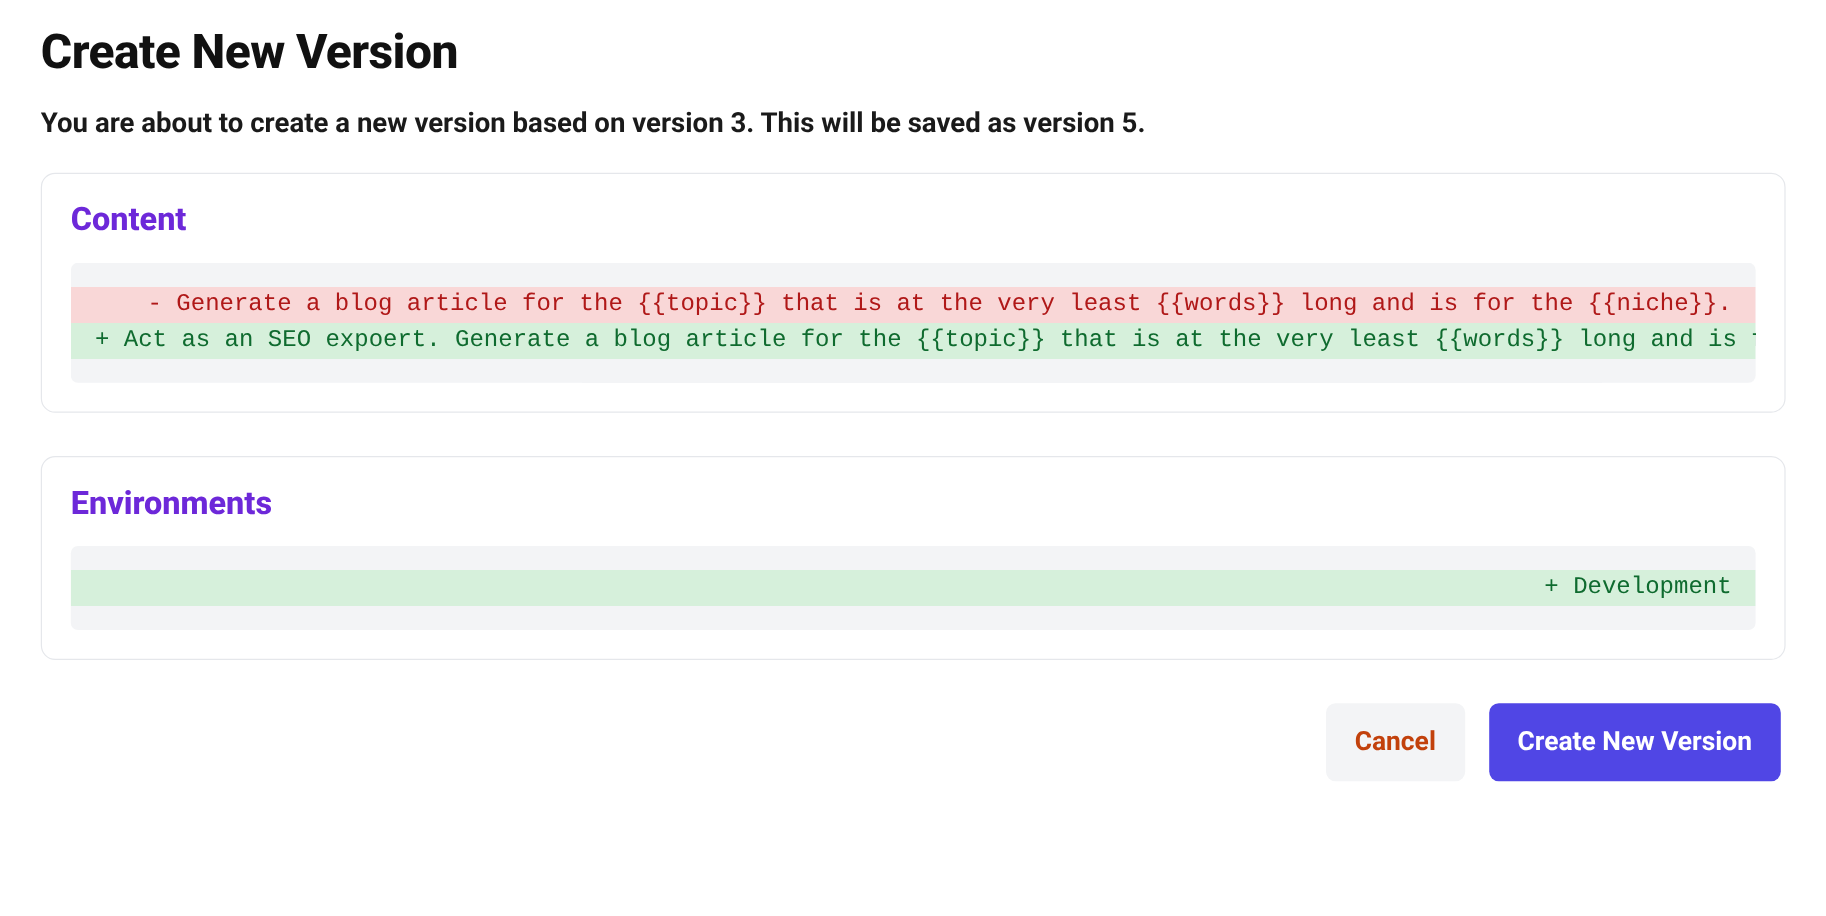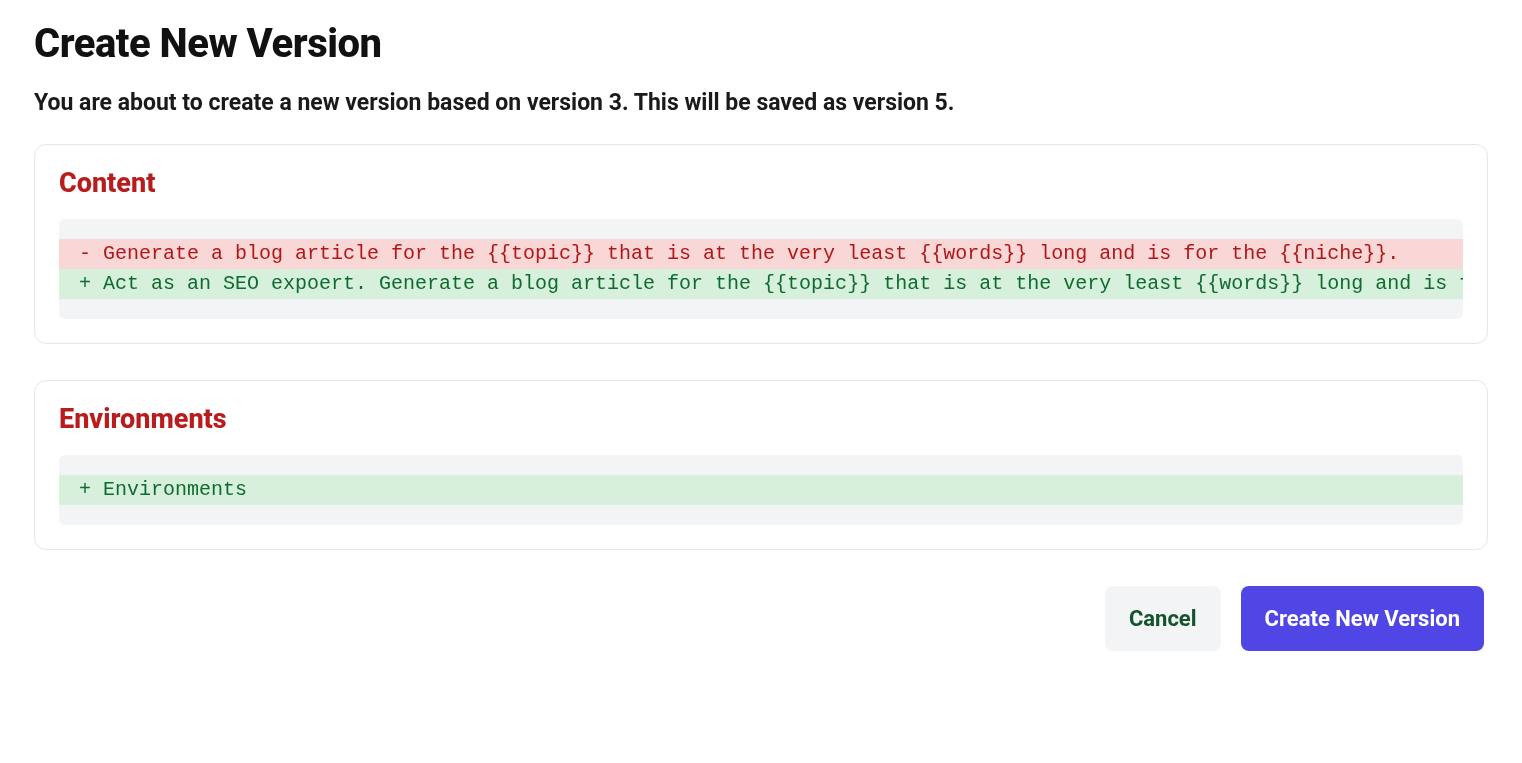--- a/index.html
+++ b/index.html
@@ -29,35 +29,36 @@
     .panel {
       border: 1px solid #e5e7eb;
       border-radius: 12px;
       padding: 22px 24px 24px 24px;
       margin-bottom: 36px;
       background: #ffffff;
     }
     .panel-title {
       font-size: 27px;
       font-weight: 800;
-      color: #b91c1c;
+      color: #6d28d9;
       margin-bottom: 20px;
     }
     .diff-block {
       background: #f3f4f6;
       border-radius: 6px;
       padding: 20px 0 20px 0;
       overflow-x: auto;
       font-family: 'SFMono-Regular', Consolas, 'Liberation Mono', Menlo, monospace;
       font-size: 20px;
       line-height: 1.5;
     }
     .diff-line {
       white-space: pre;
       padding: 0 20px;
+      text-align: right;
     }
     .diff-removed {
       background: #f9d7d7;
       color: #b01818;
     }
     .diff-added {
       background: #d6f0db;
       color: #0f6b2f;
     }
     .diff-block::-webkit-scrollbar {
@@ -82,21 +83,21 @@
       border: none;
       border-radius: 8px;
       padding: 20px 24px;
       font-size: 22px;
       font-weight: 700;
       cursor: pointer;
       font-family: inherit;
     }
     .btn-secondary {
       background: #f3f4f6;
-      color: #14532d;
+      color: #c2410c;
     }
     .btn-primary {
       background: #5046e5;
       color: #ffffff;
     }
   </style>
 </head>
 <body>
 
 <h1 class="page-title">Create New Version</h1>
@@ -106,20 +107,20 @@
   <h2 class="panel-title">Content</h2>
   <div class="diff-block">
     <div class="diff-line diff-removed">- Generate a blog article for the {{topic}} that is at the very least {{words}} long and is for the {{niche}}.</div>
     <div class="diff-line diff-added">+ Act as an SEO expoert. Generate a blog article for the {{topic}} that is at the very least {{words}} long and is for the {{niche}}.</div>
   </div>
 </div>
 
 <div class="panel">
   <h2 class="panel-title">Environments</h2>
   <div class="diff-block">
-    <div class="diff-line diff-added">+ Environments</div>
+    <div class="diff-line diff-added">+ Development</div>
   </div>
 </div>
 
 <div class="footer">
   <button class="btn btn-secondary">Cancel</button>
   <button class="btn btn-primary">Create New Version</button>
 </div>
 
 </body></html>

